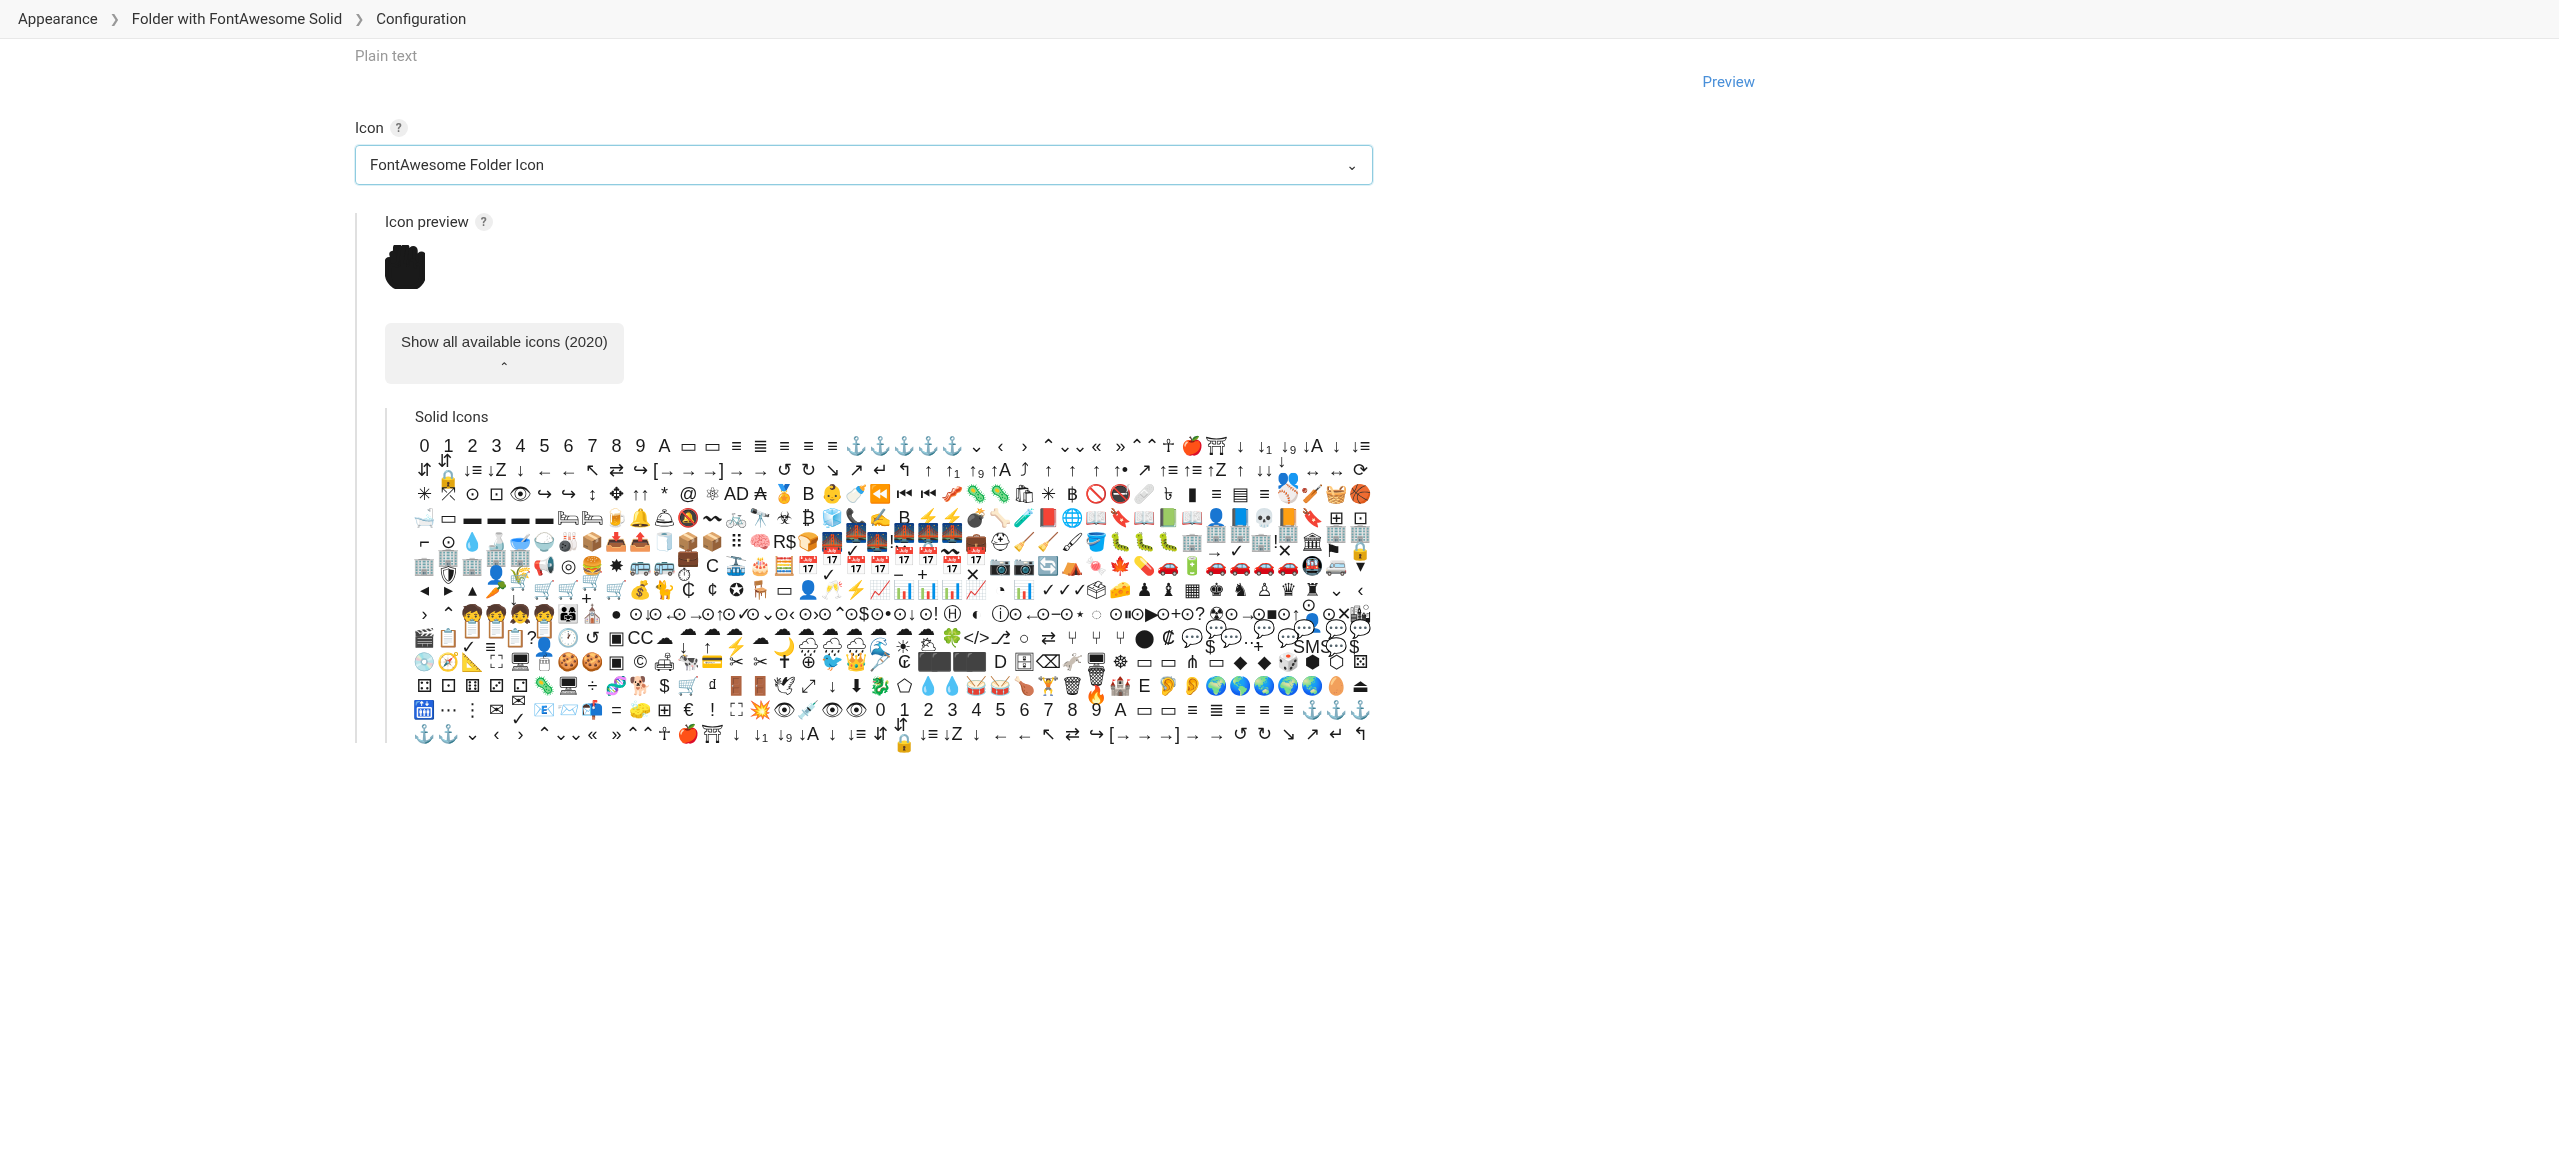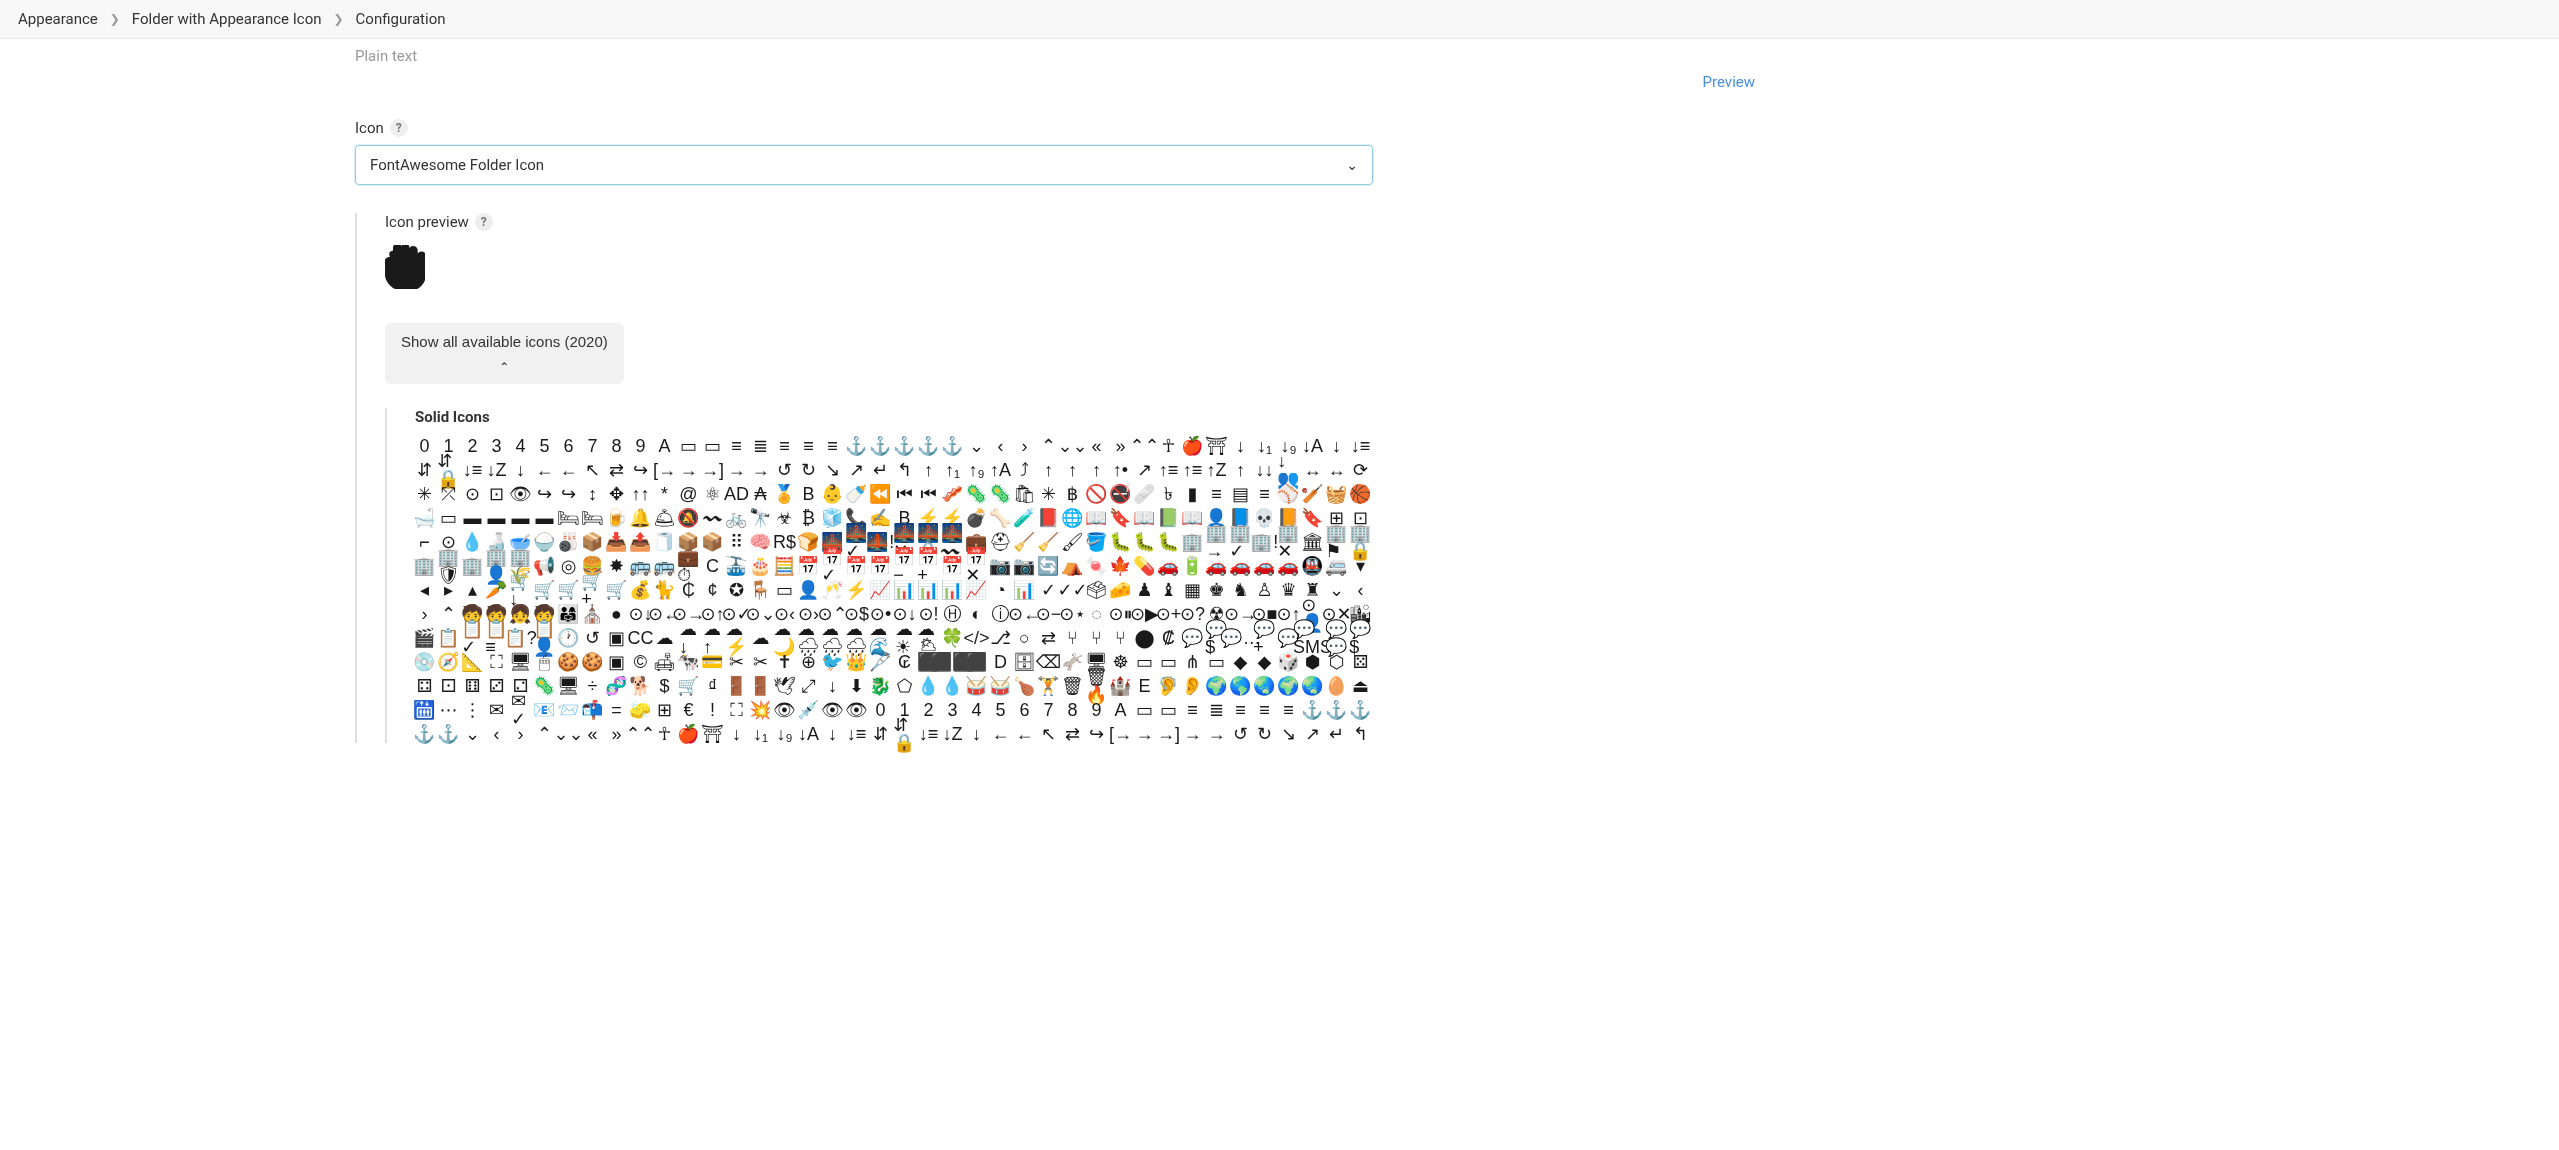--- a/index.html
+++ b/index.html
@@ -26,32 +26,32 @@
 .indented { border-left: 2px solid #e0e0e0; margin-left: 0; padding-left: 28px; margin-top: 28px; }
 
 .preview-icon { margin-top: 14px; margin-bottom: 30px; }
 .preview-icon svg { width: 40px; height: 44px; }
 
 .expand-btn { display: inline-flex; align-items: center; gap: 10px; background: #f1f1f1; border: none; border-radius: 6px; padding: 10px 16px; font-size: 15px; cursor: pointer; color: #333; flex-direction: column; }
 .expand-btn .chev-up { font-size: 12px; }
 
 .indented-2 { border-left: 2px solid #e0e0e0; margin-left: 0; padding-left: 28px; margin-top: 24px; }
 
-.category-title { font-weight: 700; font-size: 15px; margin-bottom: 10px; }
+.category-title { font-weight: 400; font-size: 15px; margin-bottom: 10px; }
 
 .icon-grid { display: flex; flex-wrap: wrap; gap: 5px 5px; max-width: 960px; line-height: 1; color: #1a1a1a; }
 .icon-cell { width: 19px; height: 19px; display: inline-flex; align-items: center; justify-content: center; cursor: pointer; font-family: "Segoe UI Symbol", "Apple Symbols", sans-serif; font-size: 18px; }
 </style>
 </head>
 <body>
 
 <div class="breadcrumb-bar">
   <span class="crumb">Appearance</span>
   <span class="sep">❯</span>
-  <span class="crumb">Folder with Appearance Icon</span>
+  <span class="crumb">Folder with FontAwesome Solid</span>
   <span class="sep">❯</span>
   <span class="crumb">Configuration</span>
 </div>
 
 <div class="content">
 
   <div class="tabs-row">
     <span class="tab">Plain text</span>
     <span class="tab active">Preview</span>
   </div>

